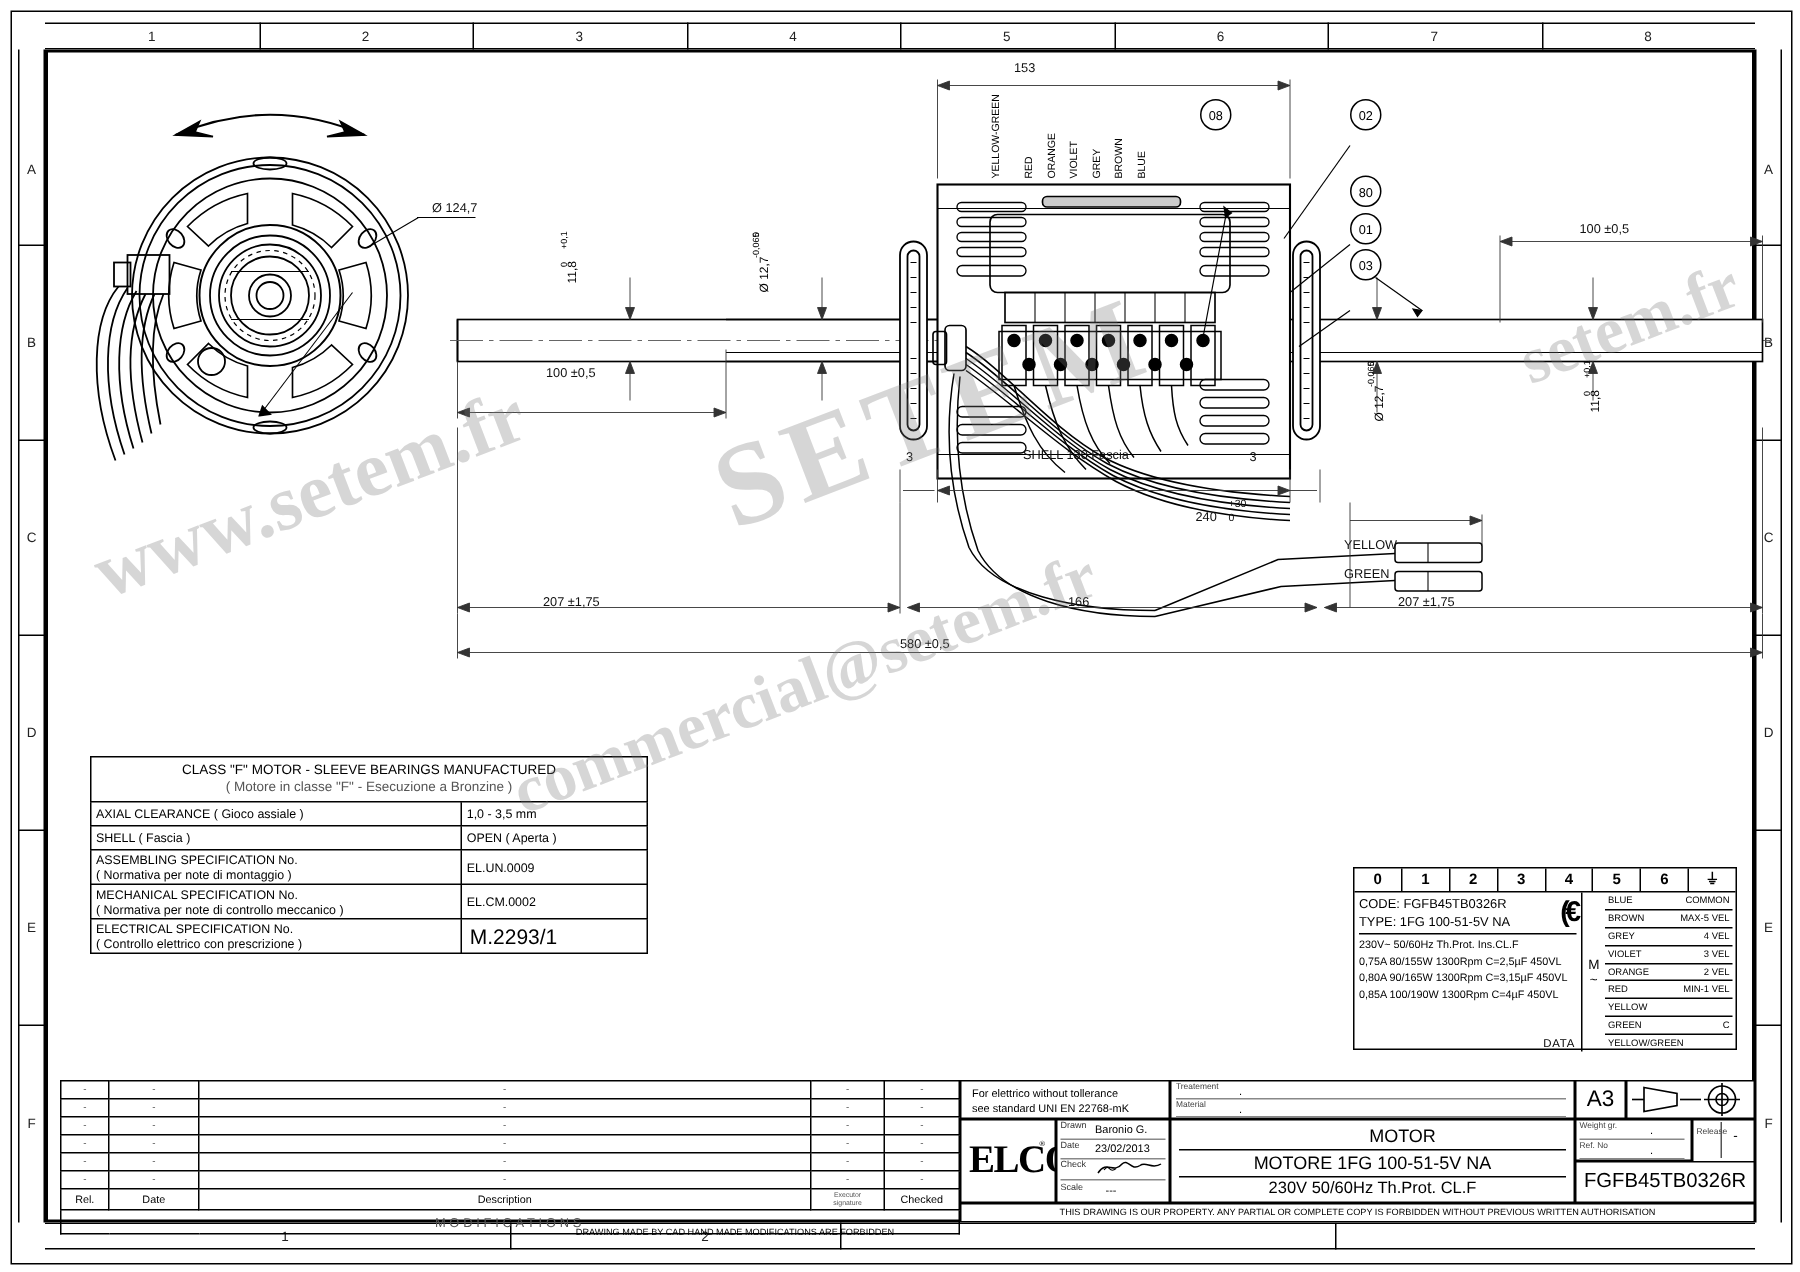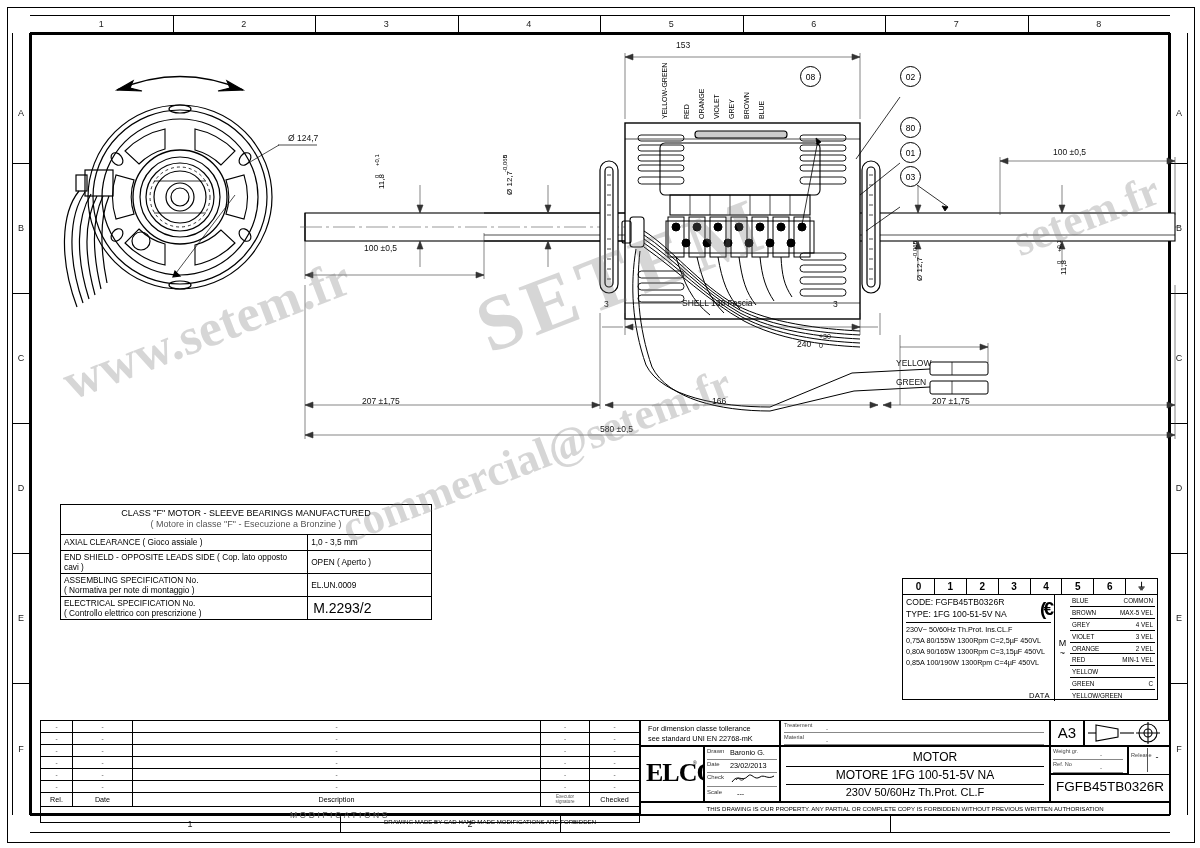--- a/index.html
+++ b/index.html
@@ -443,36 +443,43 @@
       <td class="head" colspan="2">
         <span>CLASS "F" MOTOR - SLEEVE BEARINGS MANUFACTURED</span><br>
         <span class="it">( Motore in classe "F" - Esecuzione a Bronzine )</span>
       </td>
     </tr>
     <tr>
       <td style="width:250px;">AXIAL CLEARANCE ( Gioco assiale )</td>
       <td style="width:120px;">1,0 - 3,5 mm</td>
     </tr>
     <tr>
-      <td>END SHIELD - OPPOSITE LEADS SIDE ( Cop. lato opposto cavi )</td>
-      <td>OPEN ( Aperto )</td>
+      <td>SHELL ( Fascia )</td>
+      <td>OPEN ( Aperta )</td>
     </tr>
     <tr>
       <td>
         <span>ASSEMBLING SPECIFICATION No.</span><br>
         <span class="sub">( Normativa per note di montaggio )</span>
       </td>
       <td>EL.UN.0009</td>
     </tr>
     <tr>
       <td>
+        <span>MECHANICAL SPECIFICATION No.</span><br>
+        <span class="sub">( Normativa per note di controllo meccanico )</span>
+      </td>
+      <td>EL.CM.0002</td>
+    </tr>
+    <tr>
+      <td>
         <span>ELECTRICAL SPECIFICATION No.</span><br>
         <span class="sub">( Controllo elettrico con prescrizione )</span>
       </td>
-      <td class="big">M.2293/2</td>
+      <td class="big">M.2293/1</td>
     </tr>
   </tbody>
     </table>
 
   <div id="plate">
     <div class="termrow">
       <div>0</div>
       <div>1</div>
       <div>2</div>
       <div>3</div>
@@ -599,21 +606,21 @@
     </tr>
   </tbody>
     </table>
   <div class="footnote" style="left:340px;top:818px;width:300px;">
     <span>DRAWING MADE BY CAD HAND MADE MODIFICATIONS ARE FORBIDDEN</span>
   </div>
 
   <div id="title-block">
 
     <div class="tbcell" style="left:0;top:0;width:140px;height:26px;"></div>
-    <div class="tb-txt" style="left:8px;top:4px;">For dimension classe tollerance</div>
+    <div class="tb-txt" style="left:8px;top:4px;">For elettrico without tollerance</div>
     <div class="tb-txt" style="left:8px;top:14px;">see standard UNI EN 22768-mK</div>
 
     <div class="tbcell" style="left:140px;top:0;width:270px;height:26px;"></div>
     <div class="tb-txt" style="left:144px;top:2px;font-size:5.6px;color:#444;">Treatement</div>
     <div class="tb-txt" style="left:186px;top:3px;">.</div>
     <div class="underline" style="left:144px;top:12px;width:260px;"></div>
     <div class="tb-txt" style="left:144px;top:14px;font-size:5.6px;color:#444;">Material</div>
     <div class="tb-txt" style="left:186px;top:15px;">.</div>
     <div class="underline" style="left:144px;top:24px;width:260px;"></div>
 

